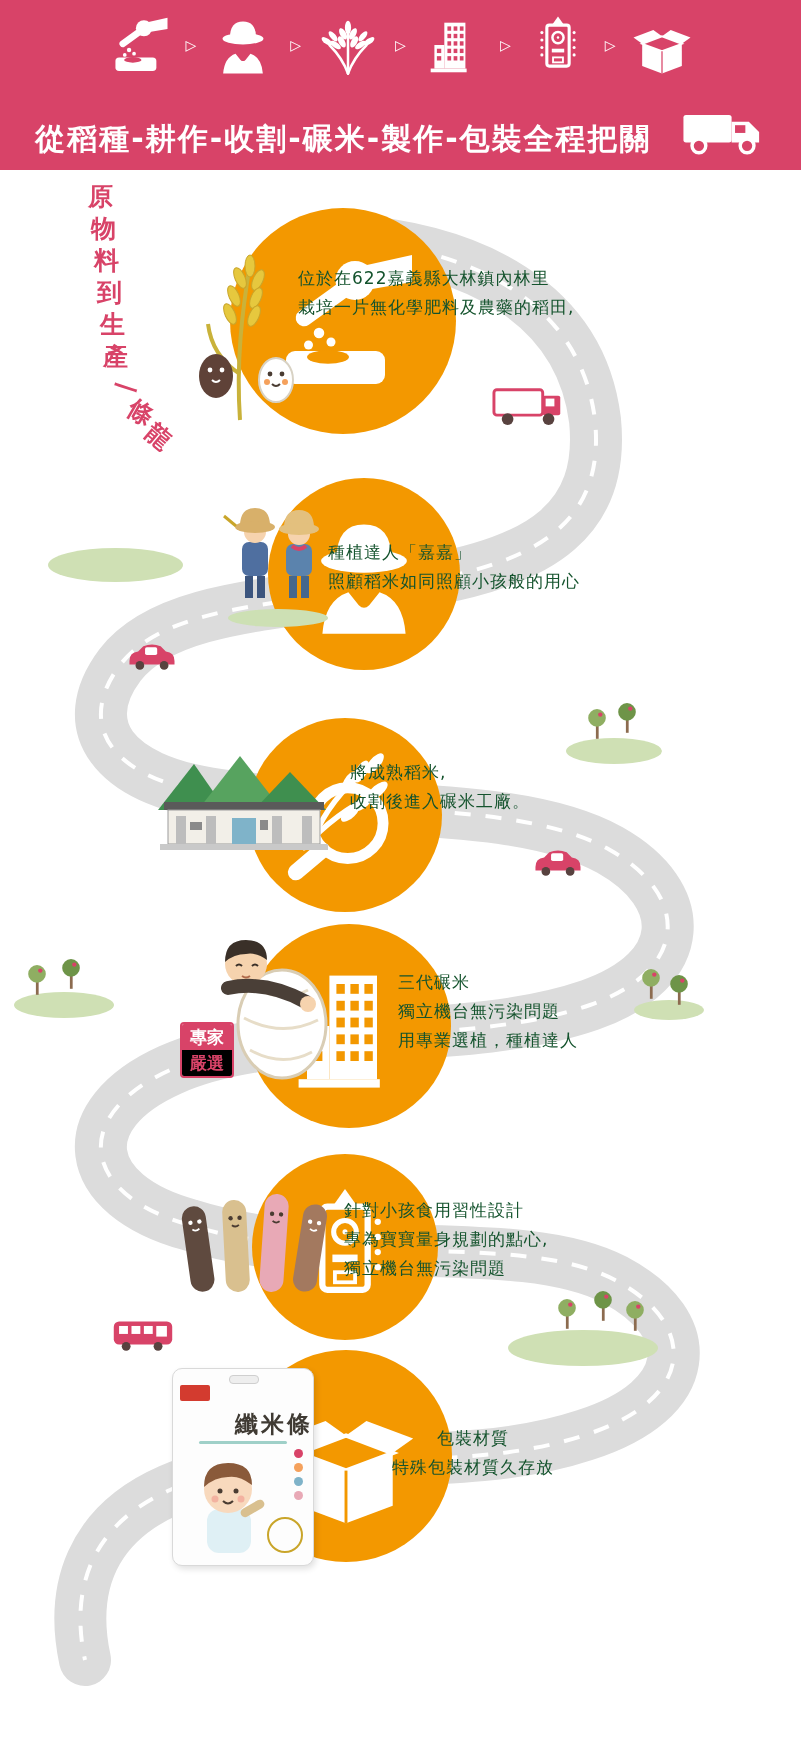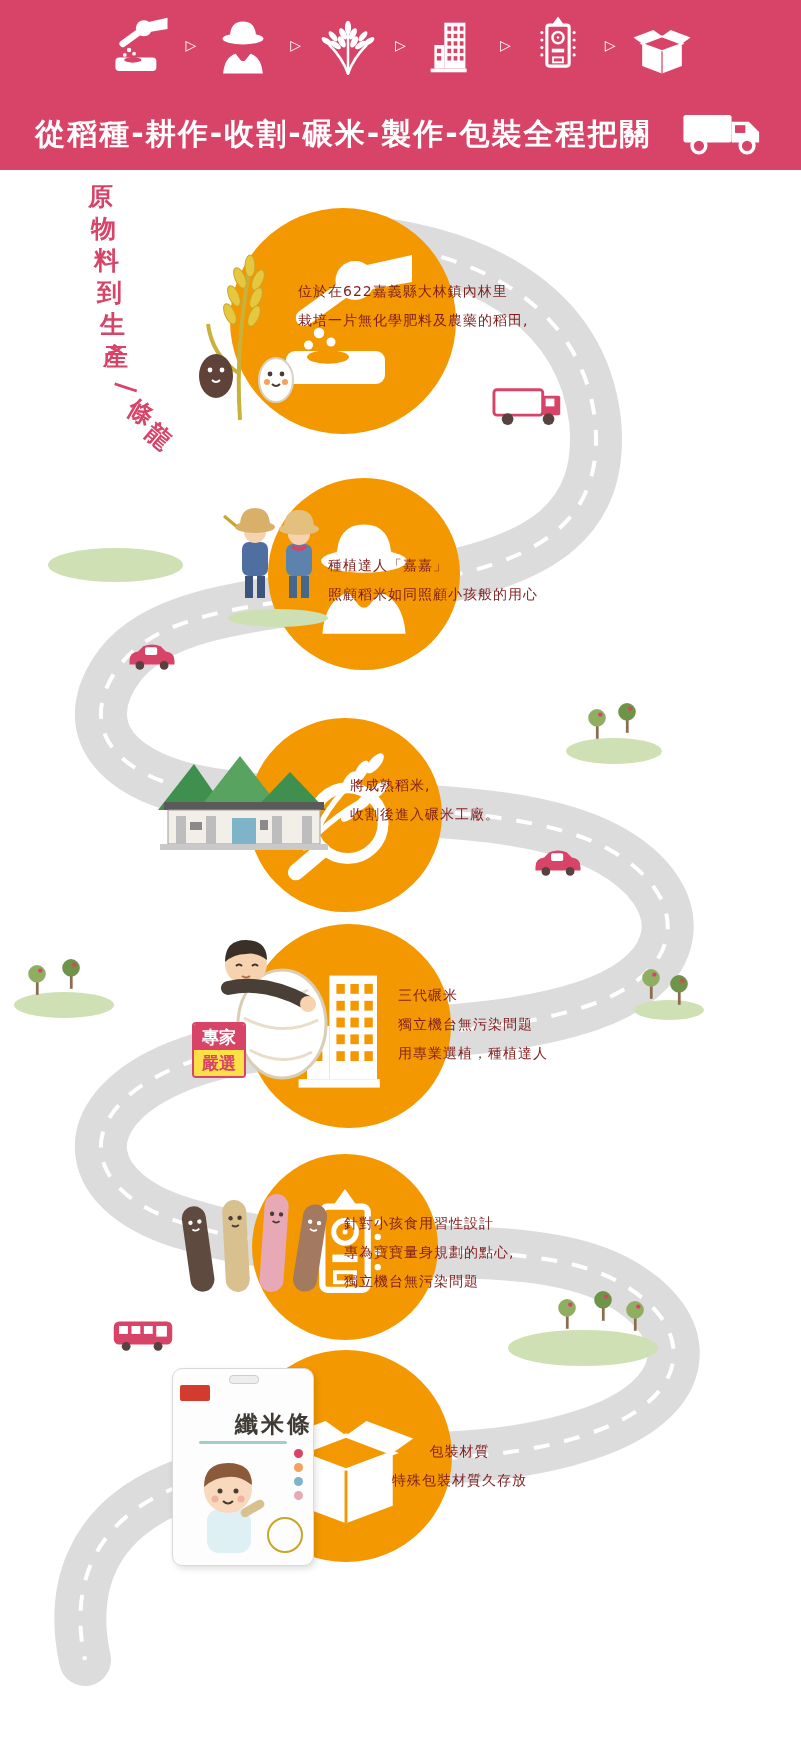--- a/index.html
+++ b/index.html
@@ -6,51 +6,51 @@
   .page{position:relative;width:801px;height:1759px;margin:0 auto;overflow:hidden;
         font-family:"DejaVu Sans","Liberation Sans",sans-serif;background:#fff;}
 
   
   .topbar{position:absolute;left:0;top:0;width:801px;height:170px;background:#d84368;}
   .icon-row{position:absolute;left:0;top:14px;width:100%;display:flex;align-items:center;
             justify-content:center;gap:16px;}
   .hicon{width:62px;height:62px;--hole:#d84368;}
   .hicon svg{width:100%;height:100%;display:block;}
   .sep{color:#ffffff;font-size:14px;line-height:1;}
-  .tagline-row{position:absolute;left:0;bottom:10px;width:100%;display:flex;align-items:center;
+  .tagline-row{position:absolute;left:0;bottom:10px;width:100%;display:flex;align-items:flex-end;
                justify-content:center;gap:28px;}
   .tagline{color:#ffffff;font-size:30px;font-weight:bold;letter-spacing:2px;}
   .truck-white{width:86px;height:52px;}
 
   
   .road-svg{position:absolute;left:0;top:0;width:801px;height:1759px;z-index:1;}
 
   
   .circle{position:absolute;border-radius:50%;background:#f39800;z-index:3;
           display:flex;align-items:center;justify-content:center;--hole:#f39800;}
   .circle svg{display:block;}
 
   
-  .step-text{position:absolute;z-index:5;color:#7f1d1d;font-size:14px;line-height:29px;
-             letter-spacing:1px;white-space:nowrap;margin-top:13px;}
+  .step-text{position:absolute;z-index:5;color:#14532d;font-size:17px;line-height:29px;
+             letter-spacing:1px;white-space:nowrap;}
 
   
   .side-char{position:absolute;z-index:5;color:#d84368;font-size:25px;font-weight:bold;}
 
   
   .deco{position:absolute;z-index:2;}
   .bush{position:absolute;z-index:2;background:#cfe0b4;border-radius:50%;}
   .tree{position:absolute;z-index:2;width:22px;height:34px;}
   .illus{position:absolute;z-index:4;}
 
   
   .badge{position:absolute;z-index:6;width:50px;border:2px solid #d84368;border-radius:4px;
          overflow:hidden;text-align:center;font-weight:bold;font-size:17px;line-height:26px;}
   .badge .b1{background:#d84368;color:#fff;}
-  .badge .b2{background:#fde047;color:#d84368;}
+  .badge .b2{background:#000000;color:#d84368;}
 
   
   .package{position:absolute;z-index:6;width:140px;height:196px;background:#fdfdfd;
            border:1px solid #d9d9d9;border-radius:10px;box-shadow:2px 3px 6px rgba(0,0,0,0.12);}
   .pkg-hole{position:absolute;left:56px;top:6px;width:28px;height:7px;border-radius:4px;
             background:#eeeeee;border:1px solid #cfcfcf;}
   .pkg-brand{position:absolute;left:7px;top:16px;width:30px;height:16px;background:#d33b2f;border-radius:2px;}
   .pkg-name{position:absolute;left:0;top:40px;width:100%;text-align:right;font-size:23px;
             font-weight:bold;color:#3f3a33;letter-spacing:3px;}
   .pkg-line{position:absolute;left:26px;top:72px;width:88px;height:3px;background:#9fd0c8;border-radius:2px;}
@@ -477,21 +477,21 @@
       <circle cx="38" cy="38" r="21" fill="#f6d3ae"></circle>
       <path d="M17 36 Q17 14 38 14 Q59 14 59 34 Q48 26 38 28 Q26 28 17 36 Z" fill="#3a3028"></path>
       <path d="M28 40 Q31 37 34 40" stroke="#3a3028" stroke-width="2" fill="none"></path>
       <path d="M44 40 Q47 37 50 40" stroke="#3a3028" stroke-width="2" fill="none"></path>
       <path d="M34 50 Q38 53 42 50" stroke="#b06a4a" stroke-width="2" fill="none"></path>
       <path d="M20 62 Q58 54 98 76" stroke="#4a3f37" stroke-width="14" fill="none" stroke-linecap="round"></path>
       <circle cx="100" cy="78" r="8" fill="#f6d3ae"></circle>
     </svg>
   </span>
 
-  <div class="badge" style="left:192px;top:1022px;">
+  <div class="badge" style="left:180px;top:1022px;">
     <div class="b1">專家</div>
     <div class="b2">嚴選</div>
   </div>
 
   <span class="illus" style="left:164px;top:1188px;width:168px;height:112px;">
     <svg viewBox="0 0 168 112">
       <g transform="rotate(-8 34 60)">
         <rect x="22" y="18" width="24" height="86" rx="12" fill="#5f4a3f"></rect>
         <circle cx="30" cy="34" r="2.2" fill="#fff"></circle>
           <circle cx="39" cy="34" r="2.2" fill="#fff"></circle>

